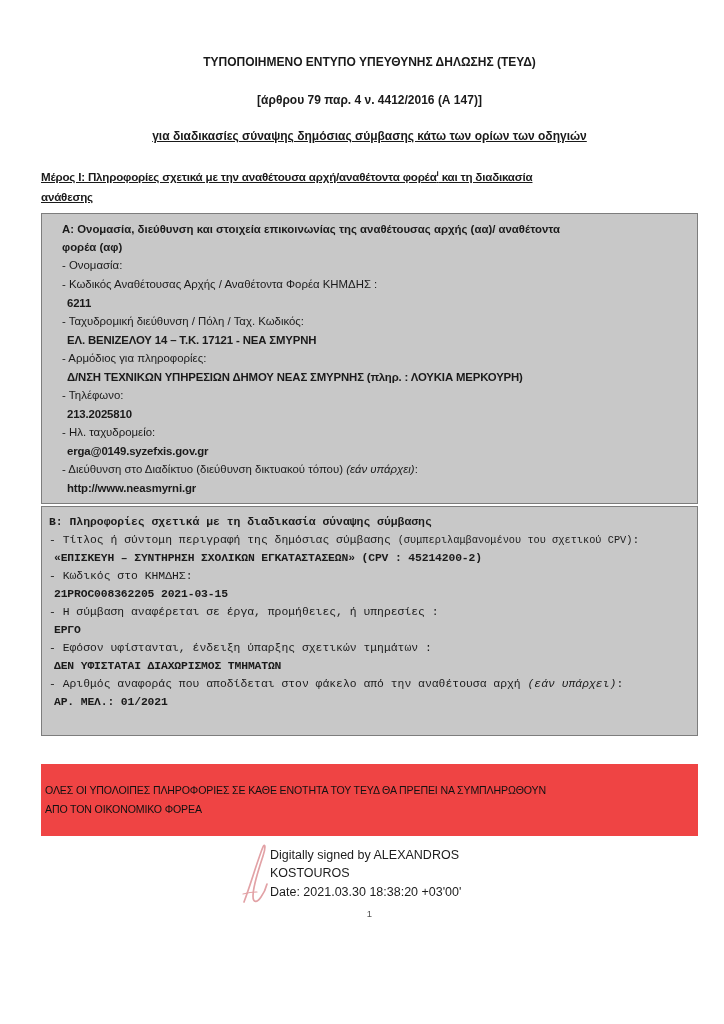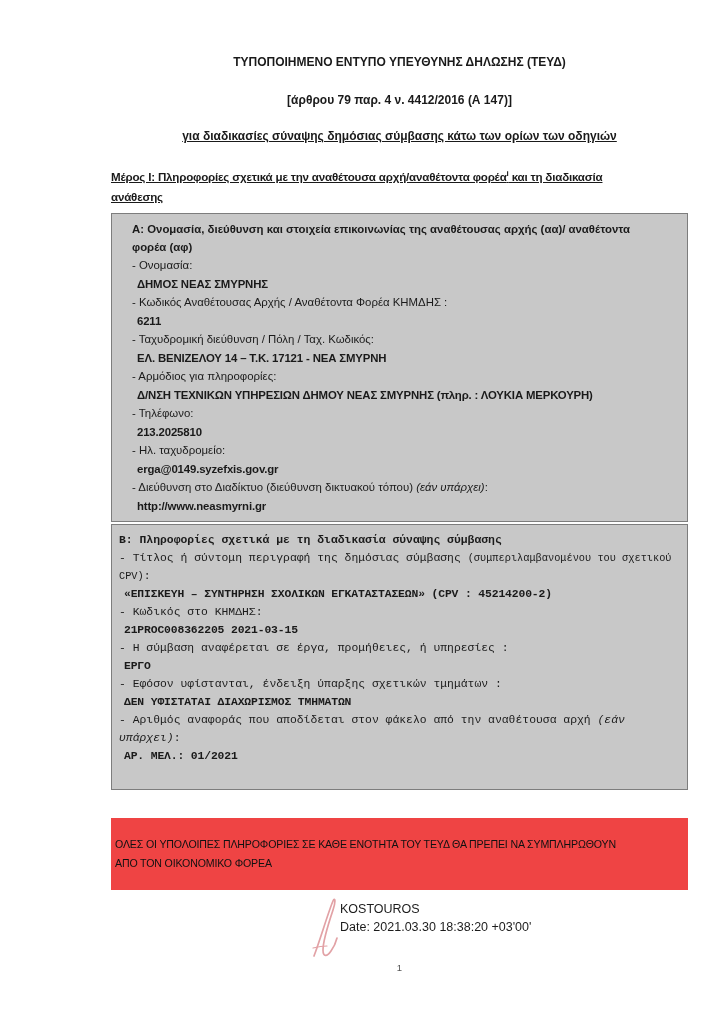--- a/index.html
+++ b/index.html
@@ -4,21 +4,21 @@
 <style>
   * { margin:0; padding:0; box-sizing:border-box; }
   html,body { background:#ffffff; }
   body {
     width:724px; height:1024px; overflow:hidden;
     font-family:"Liberation Sans","DejaVu Sans",sans-serif;
     color:#1a1a1a;
     -webkit-font-smoothing:antialiased;
   }
   .page { position:relative; width:724px; height:1024px; background:#fff; }
-  .content { margin-left:111px; width:577px; }
+  .content { margin-left:41px; width:657px; }
 
   
   .t1 { margin-top:54px; text-align:center; font-weight:bold; font-size:12px; line-height:16px; }
   .t2 { margin-top:22px; text-align:center; font-weight:bold; font-size:12px; line-height:16px; }
   .t3 { margin-top:20px; text-align:center; font-weight:bold; font-size:12px; line-height:16px; text-decoration:underline; }
   .t4 { font-weight:bold; font-size:11.6px; letter-spacing:-0.2px; line-height:20px; text-decoration:underline; }
   .t4.first { margin-top:20px; }
   sup { font-size:8px; vertical-align:super; }
 
   
@@ -61,21 +61,20 @@
     <div class="t3">για διαδικασίες σύναψης δημόσιας σύμβασης κάτω των ορίων των οδηγιών</div>
     <div class="t4 first"><span>Μέρος Ι: Πληροφορίες σχετικά με την αναθέτουσα αρχή/αναθέτοντα φορέα</span><sup>i</sup><span> και τη διαδικασία</span></div>
     <div class="t4">ανάθεσης</div>
 
 
     <div class="gbox secbox secA">
       <div class="bt">Α: Ονομασία, διεύθυνση και στοιχεία επικοινωνίας της αναθέτουσας αρχής (αα)/ αναθέτοντα</div>
       <div class="bt">φορέα (αφ)</div>
 
       <div class="lab"><span>- Ονομασία:</span><i></i><span class="sm"></span><span></span></div>
-      <div class="val">ΔΗΜΟΣ ΝΕΑΣ ΣΜΥΡΝΗΣ</div>
 
       <div class="lab"><span>- Κωδικός  Αναθέτουσας Αρχής / Αναθέτοντα Φορέα ΚΗΜΔΗΣ :</span><i></i><span class="sm"></span><span></span></div>
       <div class="val">6211</div>
 
       <div class="lab"><span>- Ταχυδρομική διεύθυνση / Πόλη / Ταχ. Κωδικός:</span><i></i><span class="sm"></span><span></span></div>
       <div class="val">ΕΛ. ΒΕΝΙΖΕΛΟΥ 14 – Τ.Κ. 17121 - ΝΕΑ ΣΜΥΡΝΗ</div>
 
       <div class="lab"><span>- Αρμόδιος για πληροφορίες:</span><i></i><span class="sm"></span><span></span></div>
       <div class="val">Δ/ΝΣΗ ΤΕΧΝΙΚΩΝ ΥΠΗΡΕΣΙΩΝ ΔΗΜΟΥ ΝΕΑΣ ΣΜΥΡΝΗΣ (πληρ. : ΛΟΥΚΙΑ ΜΕΡΚΟΥΡΗ)</div>
 
@@ -112,20 +111,21 @@
       <div>ΟΛΕΣ ΟΙ ΥΠΟΛΟΙΠΕΣ ΠΛΗΡΟΦΟΡΙΕΣ ΣΕ ΚΑΘΕ ΕΝΟΤΗΤΑ ΤΟΥ ΤΕΥΔ ΘΑ ΠΡΕΠΕΙ ΝΑ ΣΥΜΠΛΗΡΩΘΟΥΝ</div>
       <div>ΑΠΟ ΤΟΝ ΟΙΚΟΝΟΜΙΚΟ ΦΟΡΕΑ</div>
     </div>
 
     <div class="sig">
       <svg width="26" height="62" viewBox="0 0 26 62">
         <path d="M2,58 C8,42 17,12 21,3 C23,-1 24,3 21,12 C16,27 11,45 11,52 C11,59 15,59 19,53 C22,49 24,44 25,40" fill="none" stroke="#e2a2a6" stroke-width="1.7" stroke-linecap="round"></path>
         <path d="M1,50 C5,49 10,48 15,48" fill="none" stroke="#e2a2a6" stroke-width="1.2" stroke-linecap="round"></path>
       </svg>
       <div class="sigtext">
+        <div>Digitally signed by ALEXANDROS</div>
         <div>KOSTOUROS</div>
         <div>Date: 2021.03.30 18:38:20 +03'00'</div>
       </div>
     </div>
 
     <div class="pnum">1</div>
 
   </div>
 </div>
 

